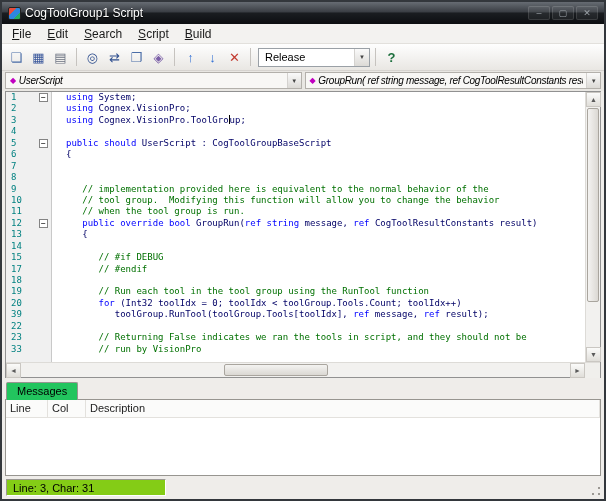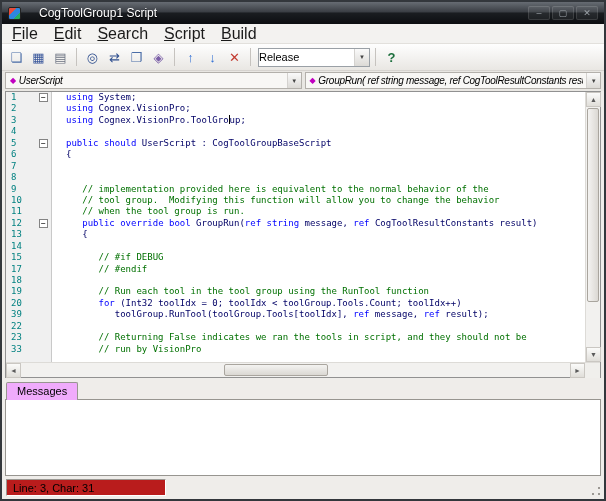--- a/index.html
+++ b/index.html
@@ -13,60 +13,60 @@
     background:#efedea;
     display:flex; flex-direction:column;
     position:relative; overflow:hidden;
   }
 
   
   .titlebar {
     height:22px; flex:none;
     background:linear-gradient(#676c73 0%, #3a3e44 45%, #1a1d21 50%, #0c0e11 100%);
     color:#fff; display:flex; align-items:center;
-    padding:0 6px; gap:18px; font-size:12px;
+    padding:0 6px; gap:4px; font-size:12px;
   }
   .app-icon {
     width:13px; height:13px; flex:none; border-radius:2px;
     background:linear-gradient(135deg,#e74c3c 0 35%, #2e86de 35% 70%, #27ae60 70%);
     border:1px solid #222;
   }
   .title-text { flex:1; white-space:nowrap; overflow:hidden; text-shadow:0 1px 1px #000; }
   .win-btns { display:flex; gap:2px; }
   .wbtn {
     width:22px; height:14px; font-size:9px; line-height:13px; text-align:center;
     color:#9aa0a6; background:rgba(255,255,255,0.06); border:1px solid rgba(255,255,255,0.12);
     border-radius:2px;
   }
 
   
   .menubar {
     height:20px; flex:none; display:flex; align-items:center;
     background:#f3f2f0; border-bottom:1px solid #e2e0dc;
-    font-size:16px; color:#1a1a1a; padding-left:2px;
+    font-size:12px; color:#1a1a1a; padding-left:2px;
   }
   .menu-item { padding:2px 8px; cursor:default; }
   .menu-item u { text-decoration:underline; }
 
   
   .toolbar {
     height:27px; flex:none; display:flex; align-items:center;
     background:linear-gradient(#fefefe,#e9e7e3);
     border-bottom:1px solid #d6d3cf; padding:0 4px; gap:1px;
   }
   #tb-icons { display:contents; }
   .tbi {
     width:21px; height:21px; display:flex; align-items:center; justify-content:center;
     font-size:13px; border:1px solid transparent; border-radius:2px;
   }
   .tb-sep { width:1px; height:18px; background:#c6c3bf; margin:0 4px; flex:none; }
   .combo {
     width:112px; height:19px; background:#fff; border:1px solid #9aa0a6;
     display:flex; align-items:center; justify-content:space-between;
-    font-size:11px; margin-left:2px;
+    font-size:11px; padding-left:6px; margin-left:2px;
   }
   .combo-arrow-box {
     width:15px; height:100%; display:flex; align-items:center; justify-content:center;
     font-size:6px; color:#444; border-left:1px solid #d4d2cf;
     background:linear-gradient(#fafafa,#dcdad6);
   }
   .help { font-weight:bold; font-size:13px; color:#1b6e3c; }
 
   
   .navrow {
@@ -132,36 +132,36 @@
     position:absolute; top:1px; bottom:1px; left:37%; width:19%;
     background:linear-gradient(#f4f3f1,#dbd8d3);
     border:1px solid #a9a59e; border-radius:2px;
   }
   .sb-corner { width:15px; height:15px; flex:none; background:#f0efec; }
 
   
   .messages { height:94px; flex:none; margin:4px 3px 0 3px; display:flex; flex-direction:column; }
   .tab-row { height:18px; flex:none; display:flex; padding-left:1px; }
   .tab {
-    border:1px solid #979590; border-bottom:none; background:#f0abfc;
+    border:1px solid #979590; border-bottom:none; background:#22c55e;
     padding:2px 10px 0 10px; font-size:11px; border-radius:2px 2px 0 0; z-index:2;
   }
   .list { flex:1; min-height:0; border:1px solid #979590; background:#fff; margin-top:-1px;
     display:flex; flex-direction:column; }
   .list-header { height:18px; flex:none; display:flex; background:#fbfbfa;
     border-bottom:1px solid #e3e1dd; font-size:11px; color:#222; }
   .col { padding:2px 4px 0 4px; border-right:1px solid #e3e1dd; overflow:hidden; white-space:nowrap; }
   .list-body { flex:1; background:#fff; }
 
   
   .statusbar { height:23px; flex:none; display:flex; align-items:center;
     background:#efedea; padding:2px 4px; gap:4px; position:relative; }
   .status-cell {
     width:160px; height:17px; line-height:16px; font-size:11px; padding:0 6px;
-    border:1px solid; border-color:#9b9893 #ffffff #ffffff #9b9893; background:#b91c1c;
+    border:1px solid; border-color:#9b9893 #ffffff #ffffff #9b9893; background:#84cc16;
     white-space:nowrap; overflow:hidden;
   }
   .grip {
     position:absolute; right:2px; bottom:2px; width:12px; height:12px;
     background:
       radial-gradient(circle at 9px 3px, #9b9893 1px, transparent 1.2px),
       radial-gradient(circle at 9px 9px, #9b9893 1px, transparent 1.2px),
       radial-gradient(circle at 3px 9px, #9b9893 1px, transparent 1.2px);
   }
 </style>
@@ -252,20 +252,25 @@
       <span class="sb-btn">►</span>
       <span class="sb-corner"></span>
     </div>
   </div>
 
   <div class="messages">
     <div class="tab-row">
       <div class="tab">Messages</div>
     </div>
     <div class="list">
+      <div class="list-header" id="msg-cols">
+          <div class="col" style="width: 42px;">Line</div>
+          <div class="col" style="width: 38px;">Col</div>
+          <div class="col" style="flex: 1 1 0%;">Description</div>
+        </div>
       <div class="list-body"></div>
     </div>
   </div>
 
   <div class="statusbar">
     <div class="status-cell">Line: 3, Char: 31</div>
     <div class="grip"></div>
   </div>
 
 </div>

